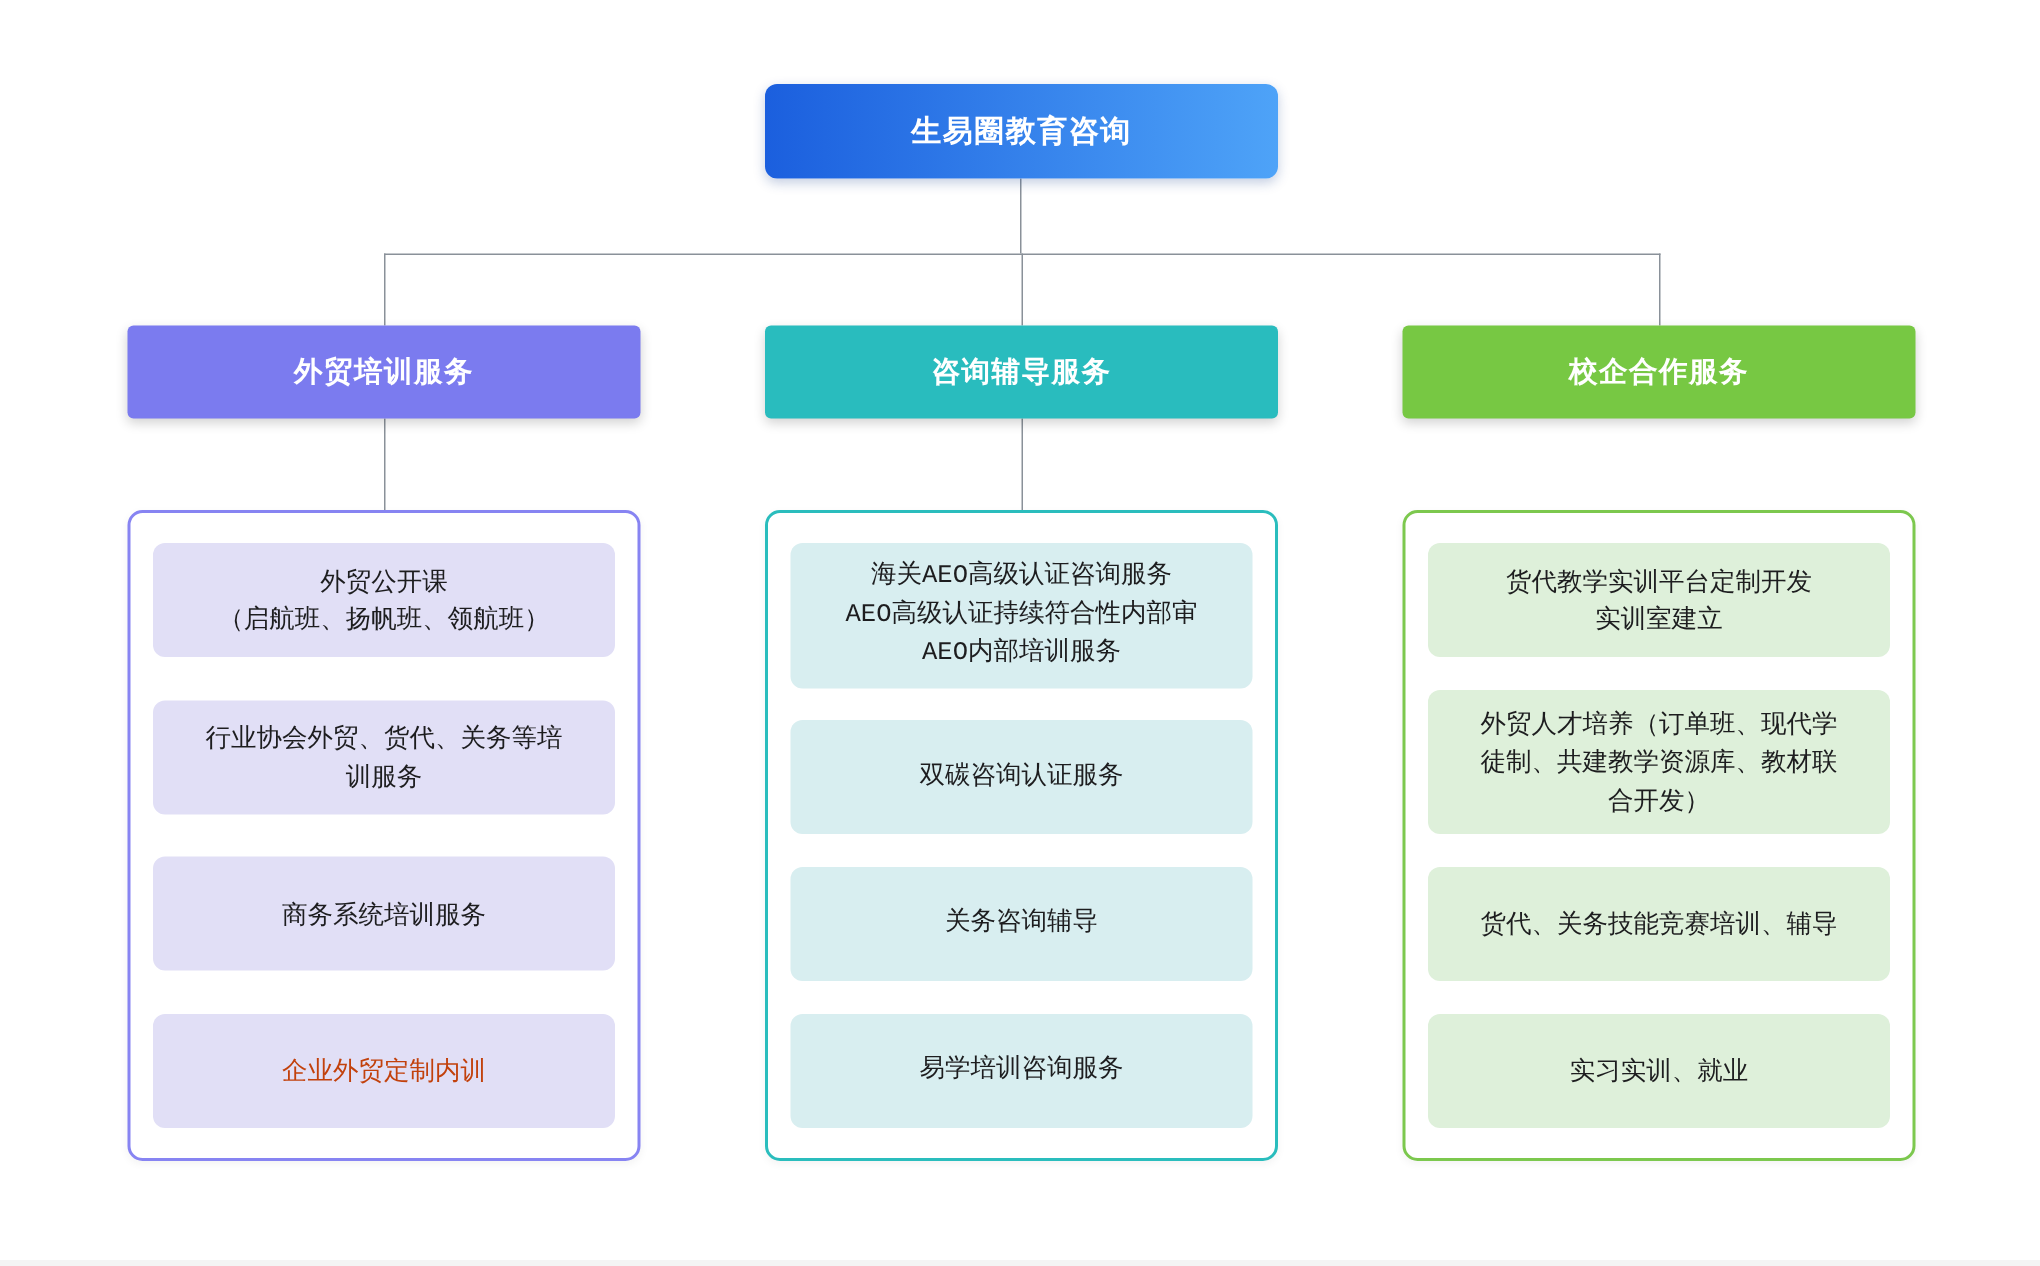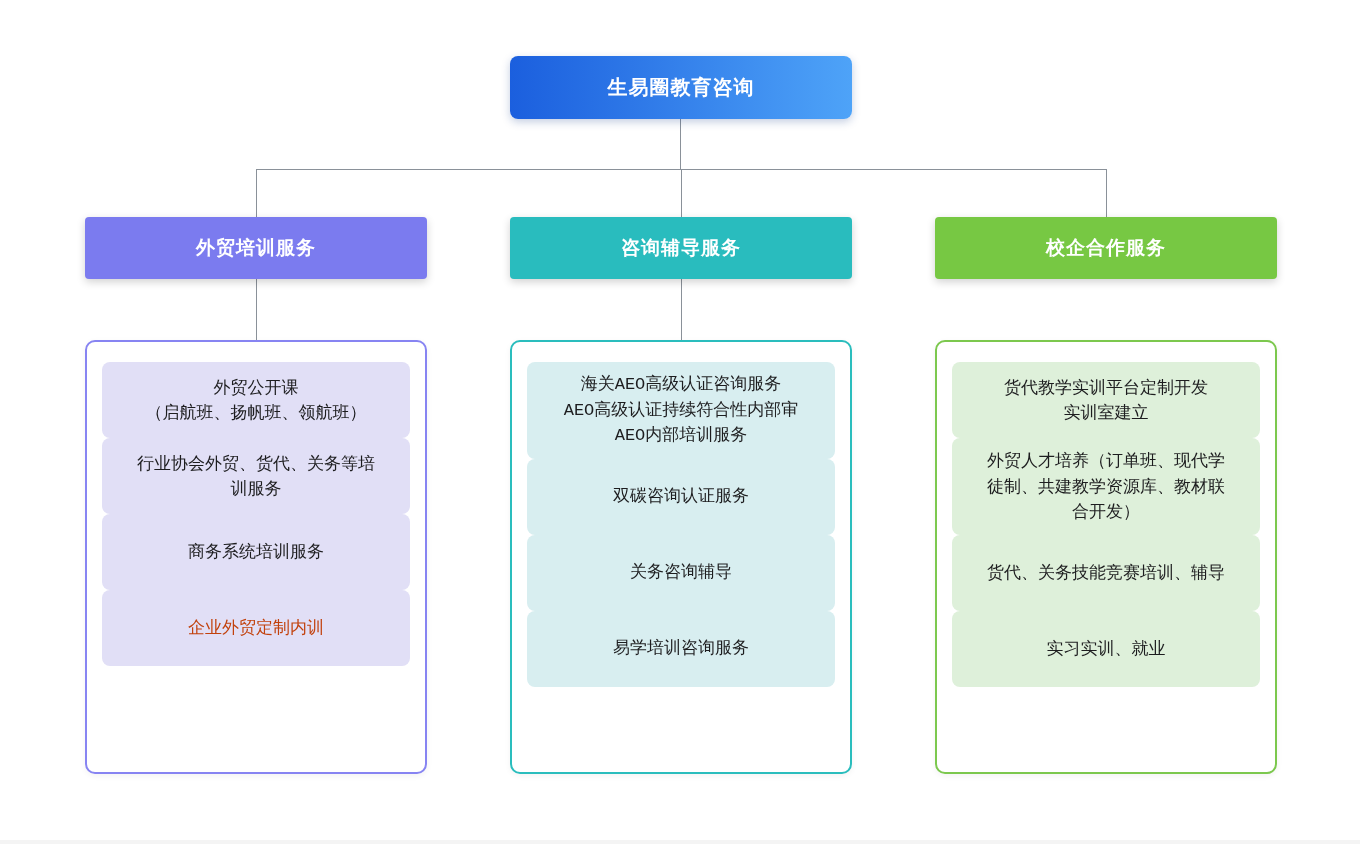--- a/index.html
+++ b/index.html
@@ -55,20 +55,21 @@
   .branch-body {
     position: absolute;
     top: 340px;
     width: 342px; height: 434px;
     background: #ffffff;
     border: 2px solid #cccccc;
     border-radius: 10px;
     padding: 20px 15px;
     display: flex;
     flex-direction: column;
+    justify-content: space-between;
     box-shadow: 0 2px 6px rgba(0, 0, 0, 0.05);
   }
 
   .branch-1 { left: 85px; }
   .branch-2 { left: 510px; }
   .branch-3 { left: 935px; }
 
   .service-item {
     min-height: 76px;
     border-radius: 8px;

